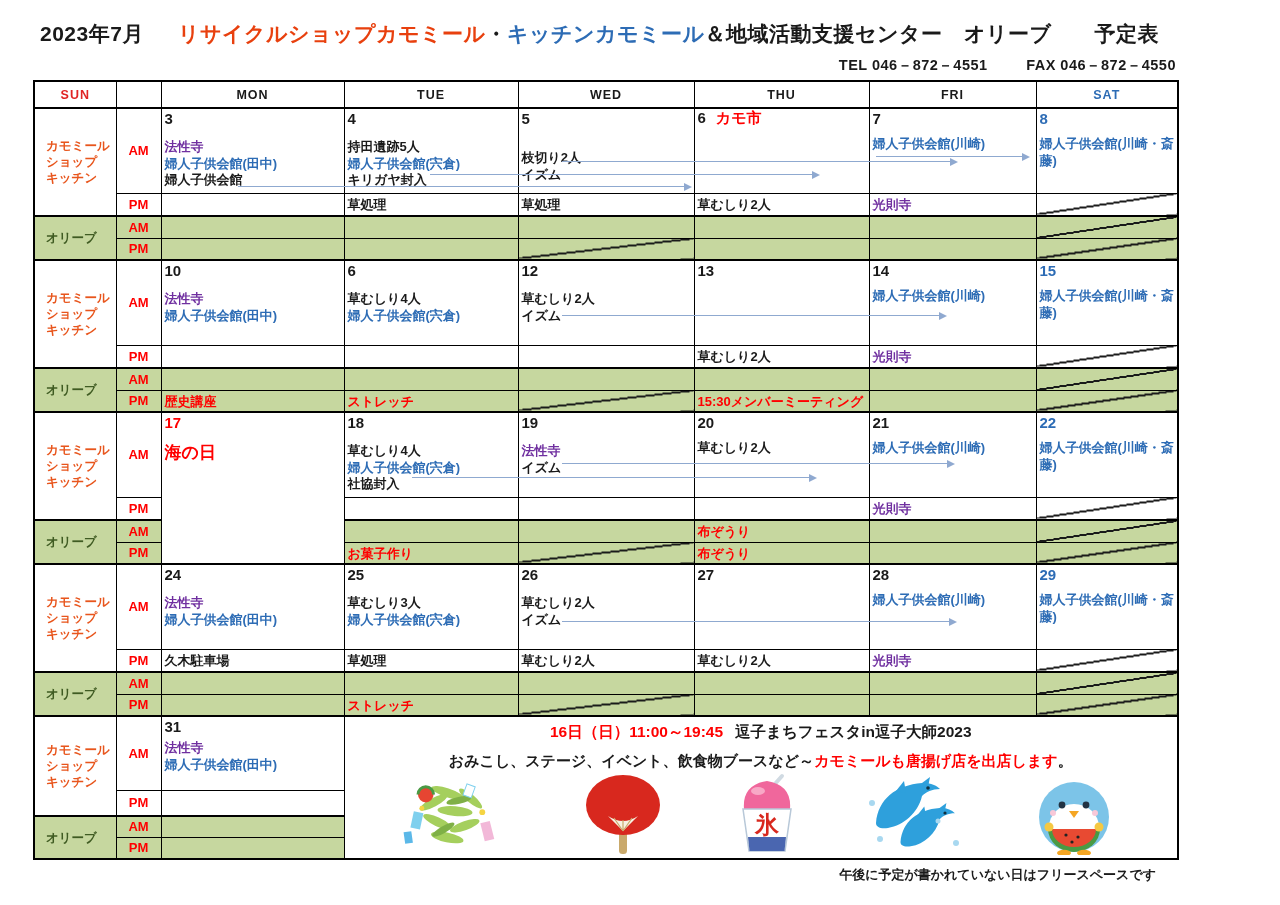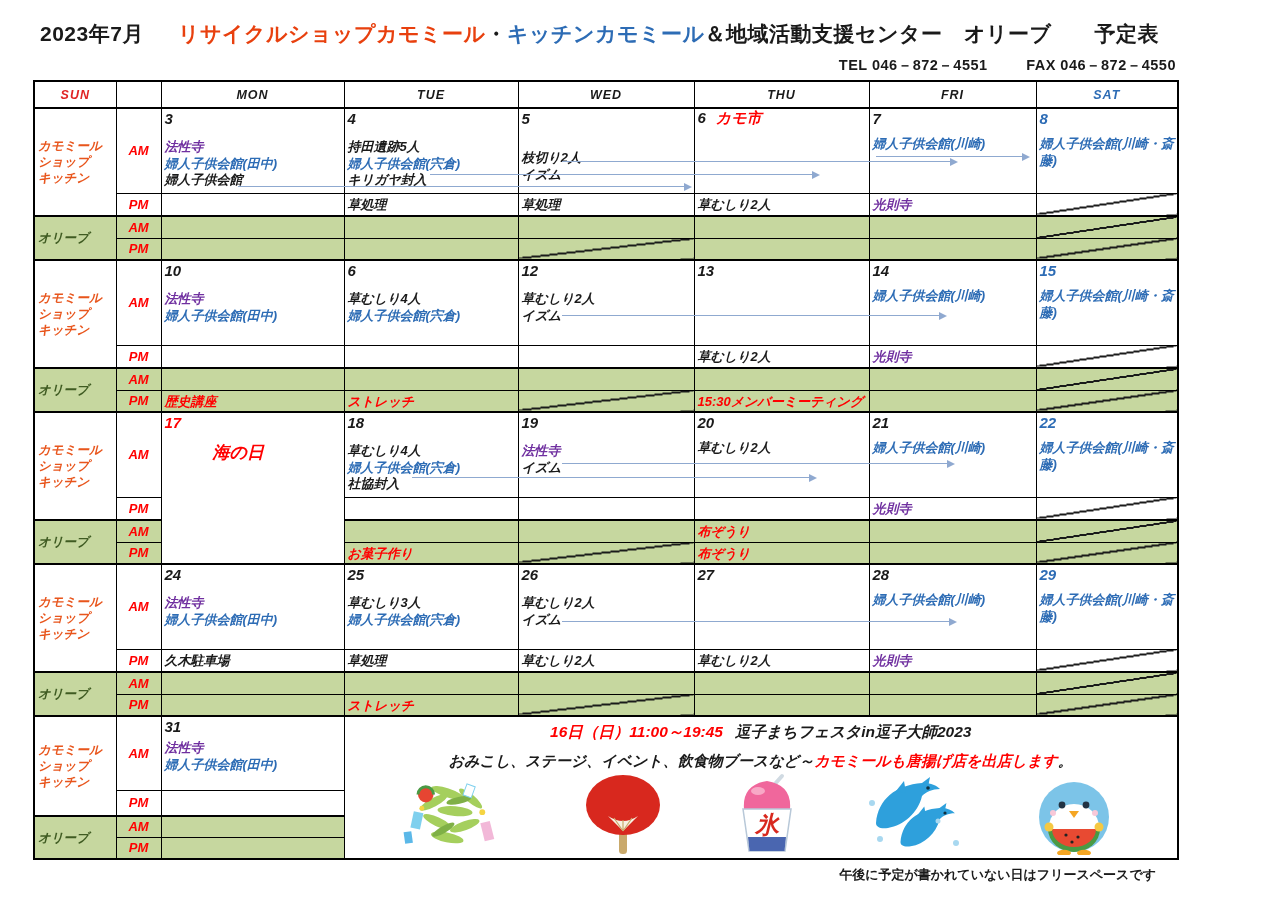--- a/index.html
+++ b/index.html
@@ -9,60 +9,60 @@
   
   .title{position:absolute;left:40px;top:20px;font-size:21px;letter-spacing:.5px;white-space:nowrap;}
   .title .t-red{color:#e8400e;}
   .title .t-blue{color:#2d6cb5;}
   .contact{position:absolute;top:56px;right:104px;font-size:14.5px;letter-spacing:.5px;}
   .contact span{margin-left:34px;}
   .contact span:first-child{margin-left:0;}
 
   
   table.cal{position:absolute;left:33px;top:80px;border-collapse:collapse;table-layout:fixed;
-            border:2px solid #000;font-style:italic;}
+            border:2px solid #000;}
   .cal td{border:1px solid #000;padding:0 3px;vertical-align:top;overflow:hidden;}
   tr.r-am > td{border-top:2px solid #000;}
   tr.r-oam > td{border-top:2px solid #000;}
   tr.r-head{height:27px;}
   tr.r-am{height:85px;}
   tr.r-pm{height:23px;}
   tr.r-oam{height:22px;}
   tr.r-opm{height:22px;}
   tr.r-am5{height:74px;}
   tr.r-pm5{height:26px;}
   tr.r-oam5{height:21px;}
   tr.r-opm5{height:22px;}
 
   td.hd{text-align:center;vertical-align:middle;font-size:12.5px;letter-spacing:1px;}
   .hd-sun{color:#e02424;}
   .hd-sat{color:#2d6cb5;}
 
-  td.side{vertical-align:middle;padding-left:3px;font-size:12.5px;line-height:16px;}
+  td.side{vertical-align:middle;padding-left:11px;font-size:12.5px;line-height:16px;}
   td.cham{color:#e8551c;background:#fff;}
   td.olv-lab{color:#3f5b22;}
   td.ampm{text-align:center;vertical-align:middle;color:#f00;font-size:13px;}
 
   .green{background:#c6d79f;}
   .diag{background-image:linear-gradient(to bottom right,
         transparent calc(50% - 1px), #1a1a1a calc(50% - 1px),
         #1a1a1a calc(50% + 1px), transparent calc(50% + 1px));}
 
   .daynum{font-size:15px;line-height:18px;padding-top:1px;}
   .num-sat{color:#2d6cb5;}
   .num-red{color:#f00;}
   .evts{margin-top:11px;}
   .evt{font-size:13px;line-height:16.5px;}
   .tx-red{color:#f00;}
   .tx-blue{color:#2d6cb5;}
   .tx-purple{color:#7030a0;}
   td.pmcell{vertical-align:middle;}
   td.pmcell .evt{line-height:15px;}
   .inline-label{margin-left:10px;font-size:15px;text-align:right;}
-  .holiday-name{margin-top:9px;font-size:17px;color:#f00;margin-left:48px;}
+  .holiday-name{margin-top:9px;font-size:17px;color:#f00;}
 
   
   td.ann{vertical-align:top;text-align:center;background:#fff;}
   .ann-l1{margin-top:5px;font-size:15.5px;}
   .ann-l1 .blk{margin-left:12px;}
   .ann-l2{margin-top:9px;font-size:15px;}
   .ann-icons{display:flex;justify-content:space-between;align-items:flex-end;
              padding:4px 58px 2px 48px;height:80px;}
 
   

